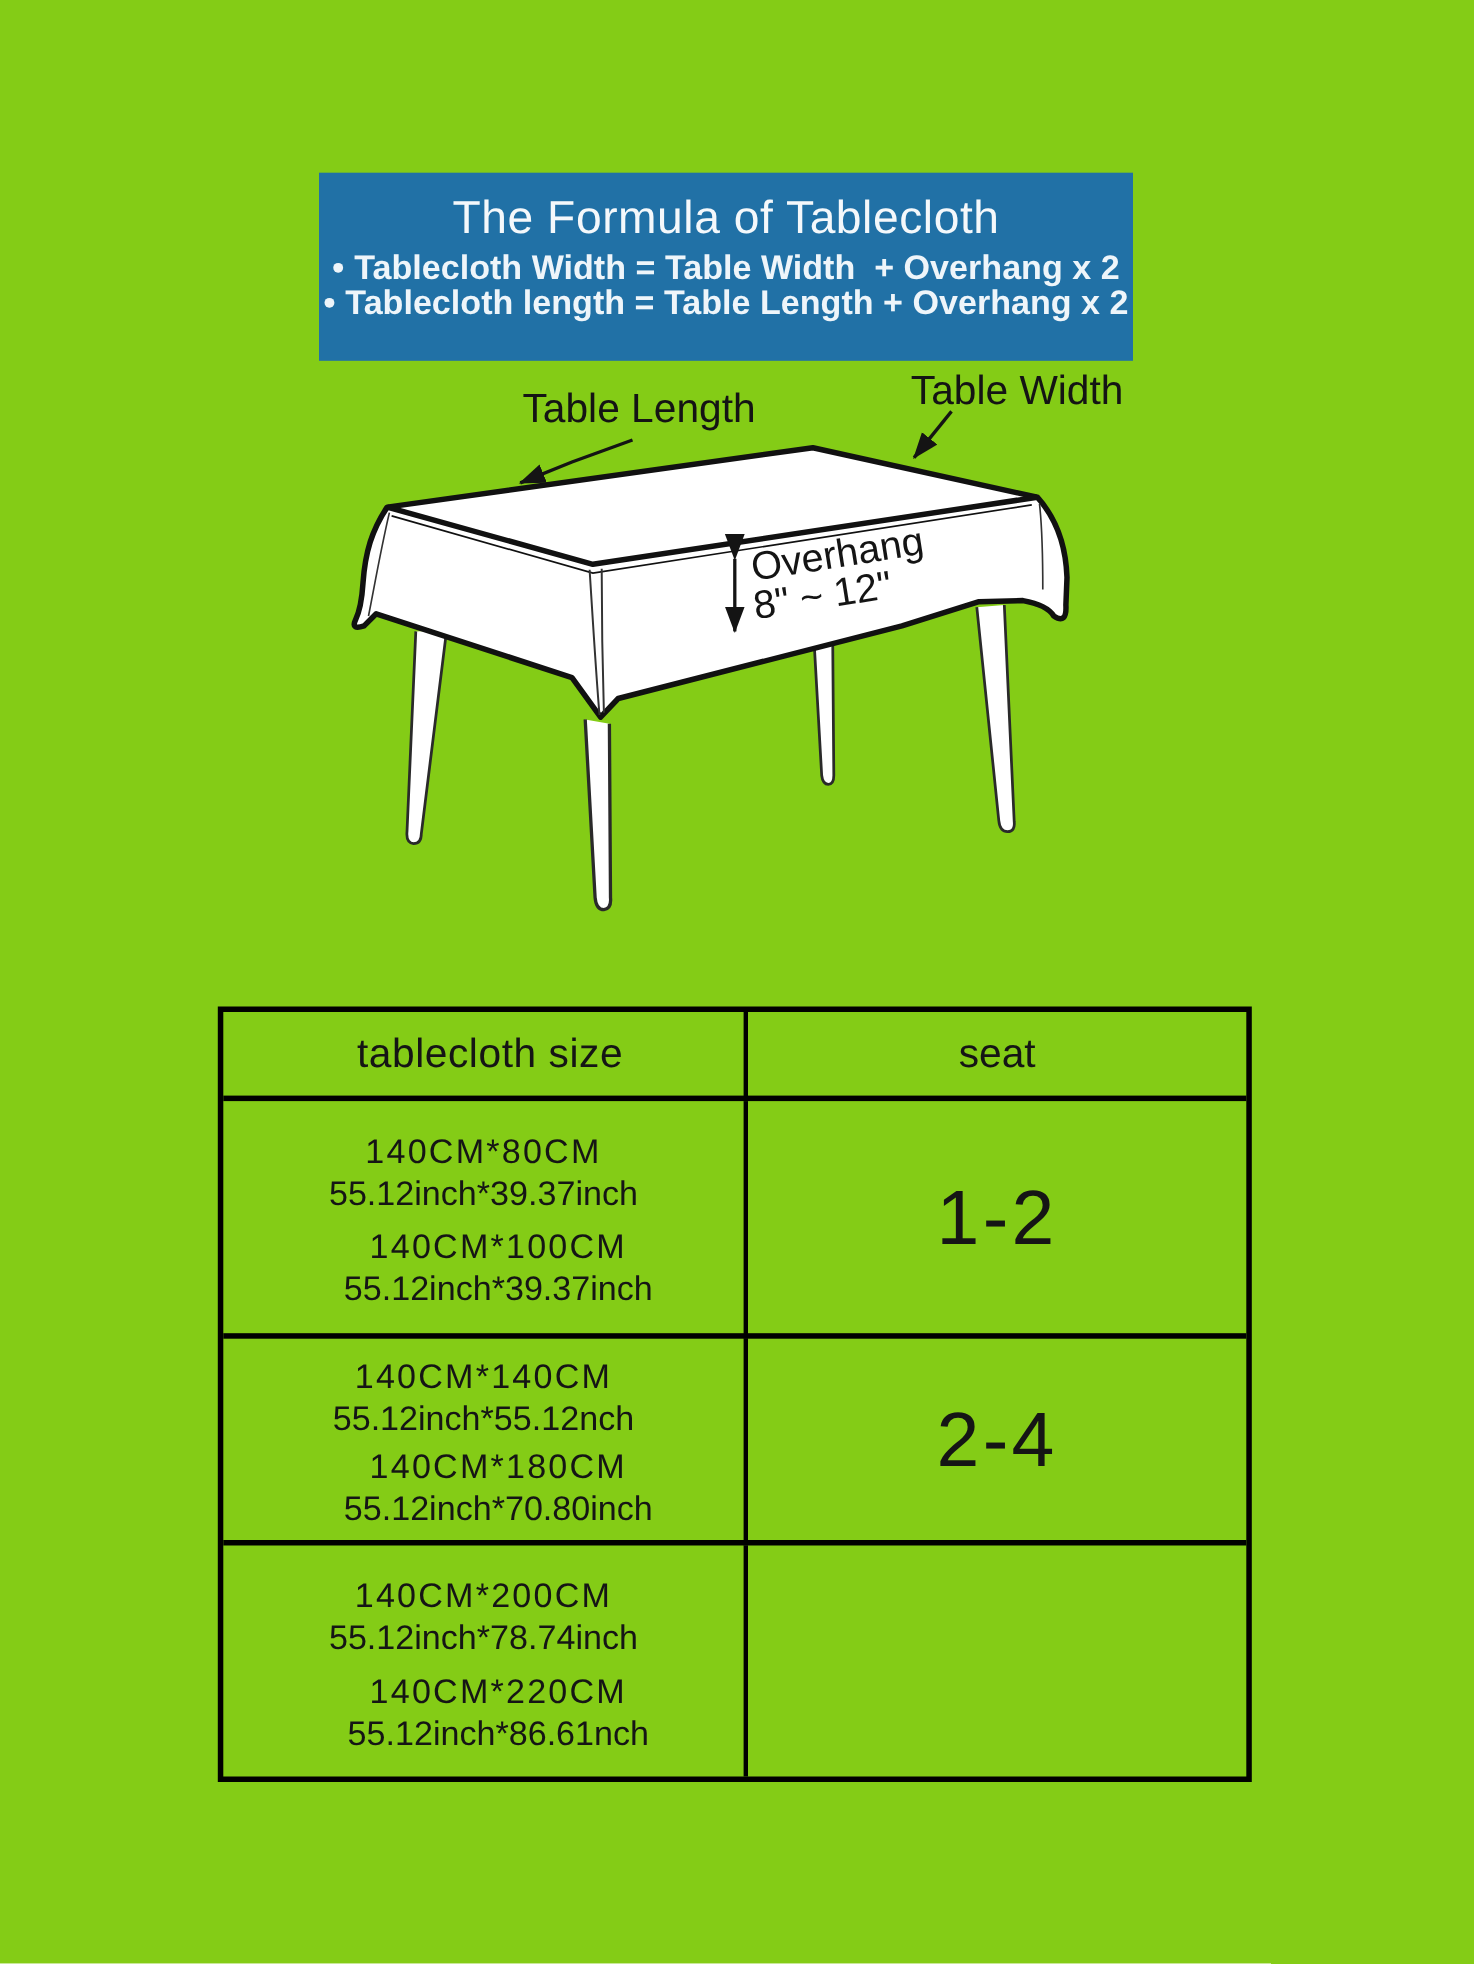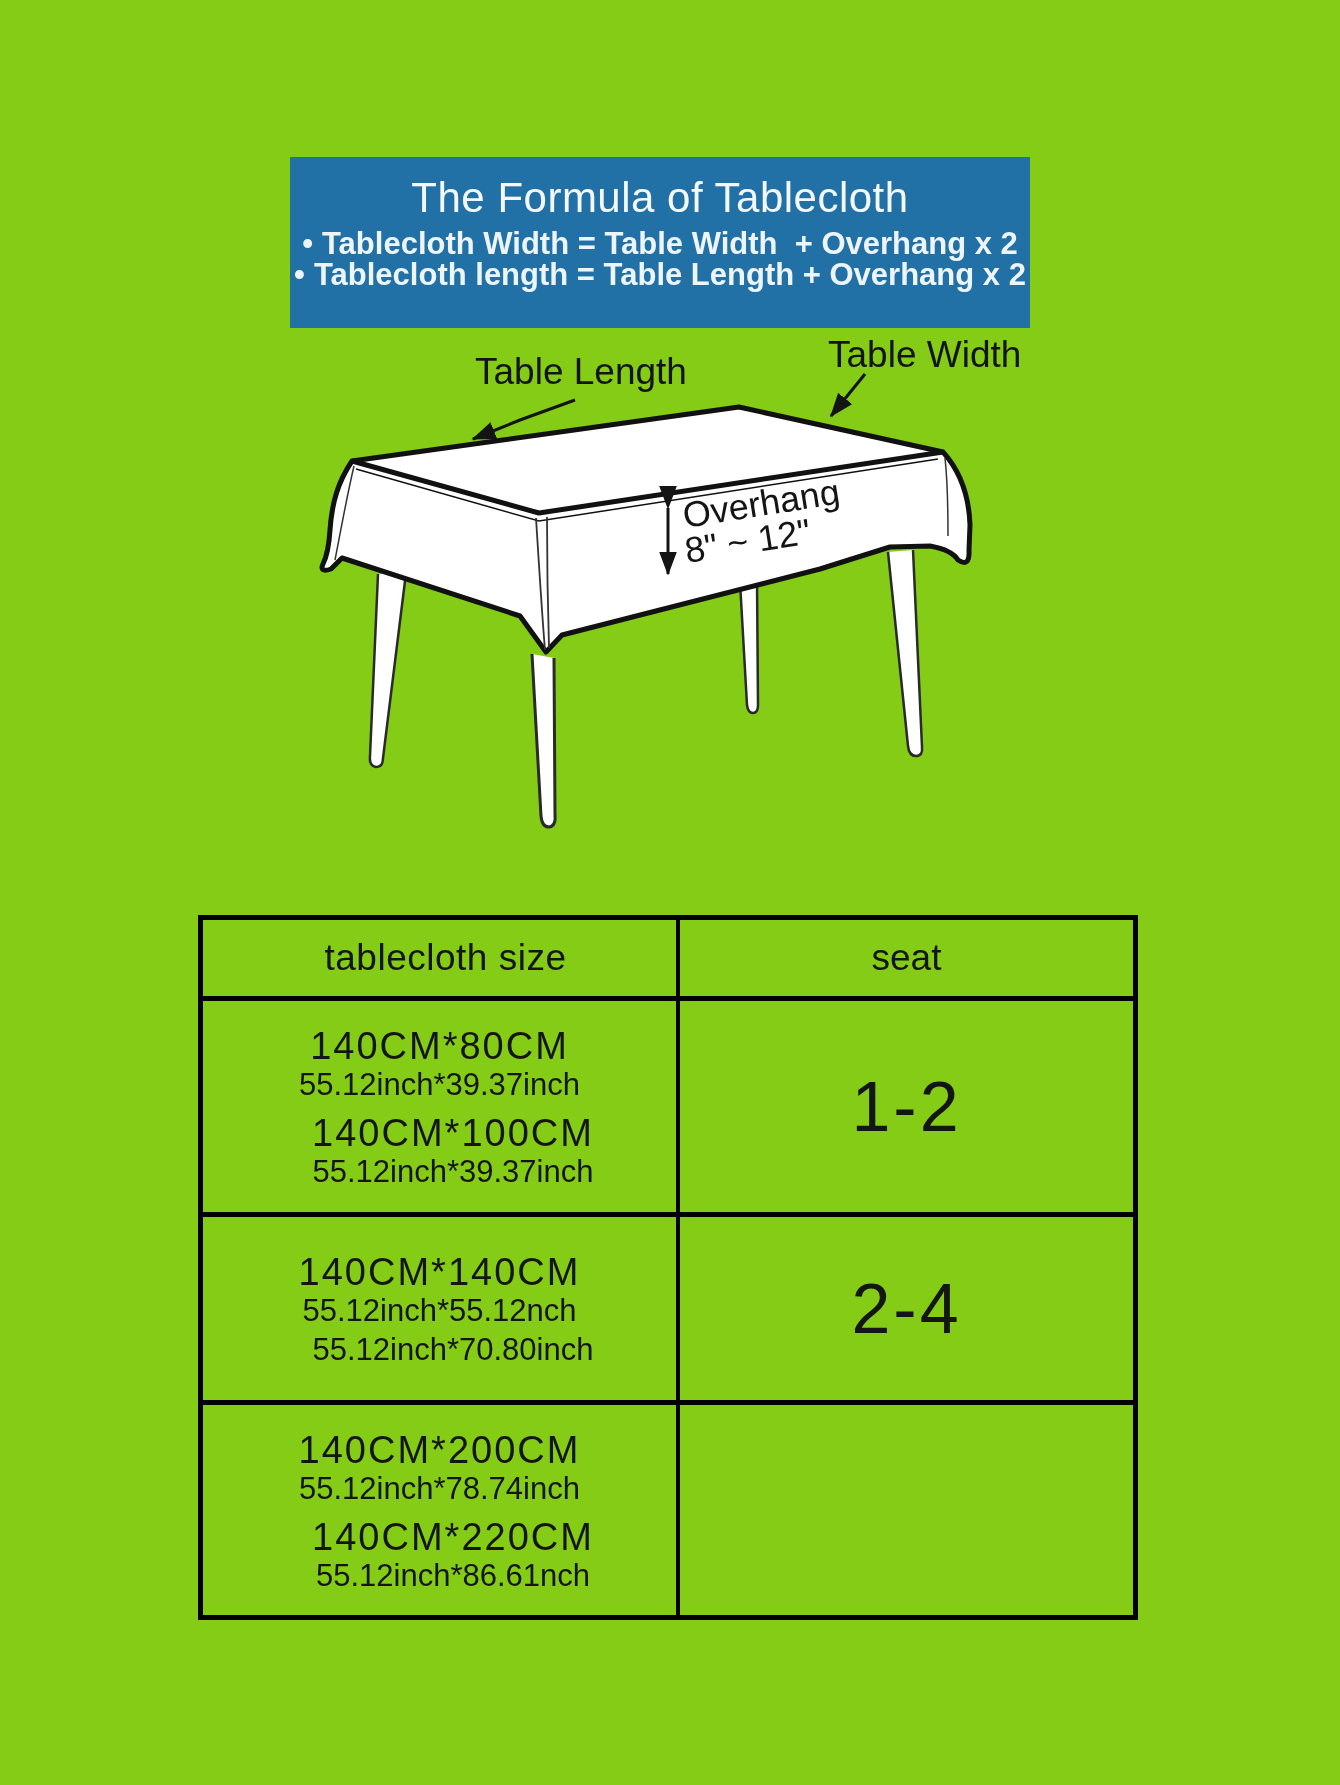--- a/index.html
+++ b/index.html
@@ -25,21 +25,21 @@
               border:5px solid #000;display:grid;grid-template-columns:477px 453px;
               grid-template-rows:81px 216px 188px 210px;}
   .cell{box-sizing:border-box;display:flex;flex-direction:column;align-items:center;justify-content:center;}
   .col1{border-right:4px solid #000;}
   .rb{border-bottom:5px solid #000;}
   .hdr1{font-size:37px;letter-spacing:0.5px;padding-left:12px;}
   .hdr2{font-size:37px;}
   .pair{text-align:center;}
   .pair + .pair{margin-top:11px;margin-left:27px;}
   .r2 .pair + .pair{margin-top:6px;}
-  .cm{font-size:38px;line-height:43px;letter-spacing:2px;font-weight:500;}
+  .cm{font-size:31px;line-height:43px;letter-spacing:2px;font-weight:500;}
   .inch{font-size:31px;line-height:33px;letter-spacing:0px;font-weight:500;}
   .seat{font-size:70px;font-weight:400;letter-spacing:3px;}
 </style>
 </head>
 <body>
 
 <div class="page">
 
   <section class="formula-box">
     <div class="formula-title">The Formula of Tablecloth</div>
@@ -97,20 +97,21 @@
       </div>
     </div>
     <div class="cell rb seat">1-2</div>
 
     <div class="cell col1 rb r2">
       <div class="pair">
         <div class="cm">140CM*140CM</div>
         <div class="inch">55.12inch*55.12nch</div>
       </div>
       <div class="pair">
+        <div class="cm">140CM*180CM</div>
         <div class="inch">55.12inch*70.80inch</div>
       </div>
     </div>
     <div class="cell rb seat">2-4</div>
 
     <div class="cell col1">
       <div class="pair">
         <div class="cm">140CM*200CM</div>
         <div class="inch">55.12inch*78.74inch</div>
       </div>

